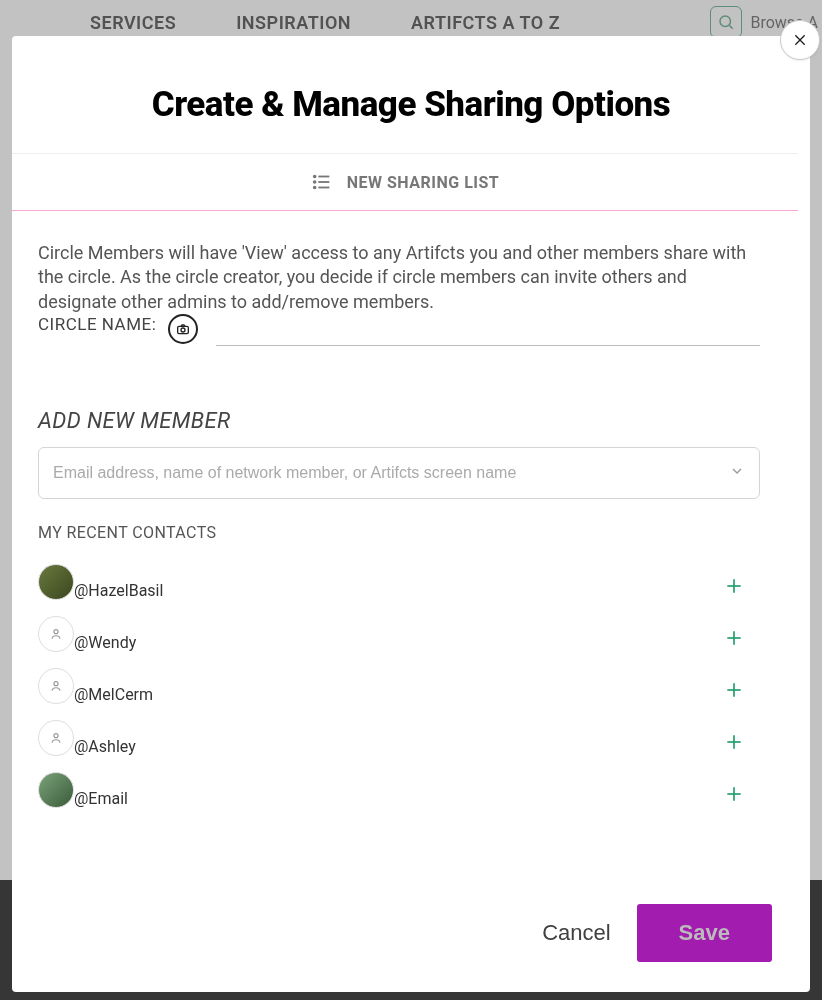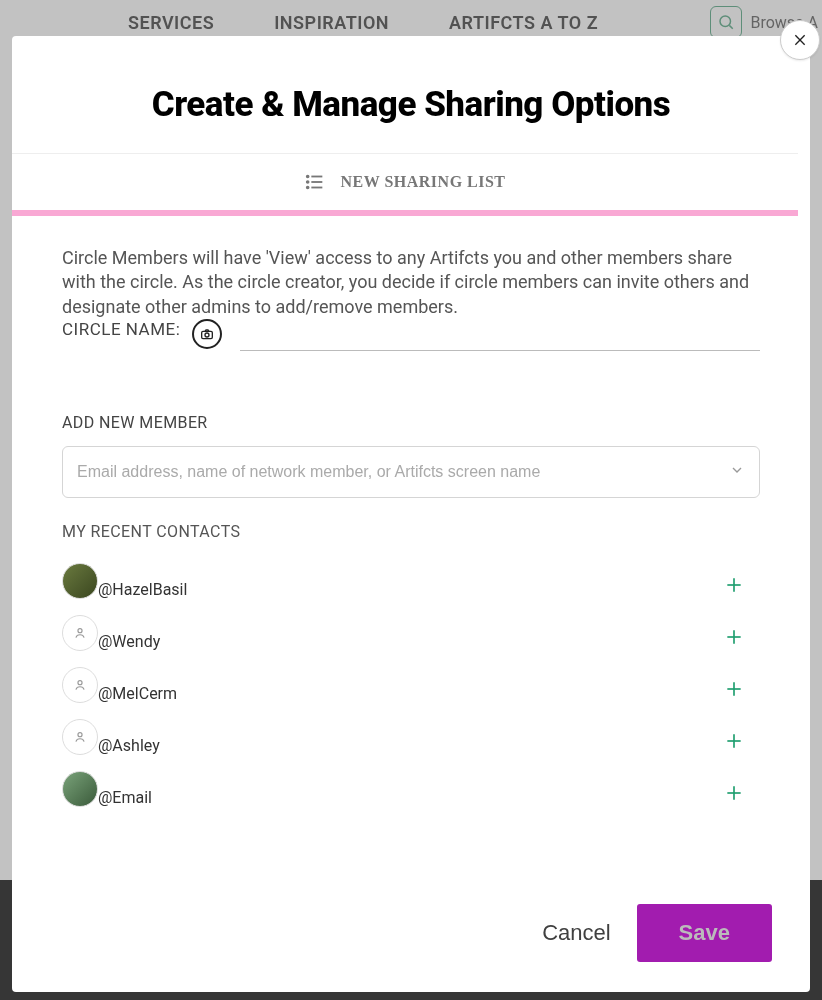--- a/index.html
+++ b/index.html
@@ -22,21 +22,21 @@
     align-items: center;
     gap: 36px;
     padding: 0 24px;
     height: 44px;
     font-size: 18px;
     font-weight: 600;
     color: #333;
     letter-spacing: 0.5px;
   }
   .bg-nav .nav-item { margin-left: 24px; }
-  .bg-nav .nav-item:first-child { margin-left: 104px; }
+  .bg-nav .nav-item:first-child { margin-left: 66px; }
   .bg-search {
     position: absolute;
     top: 0;
     right: 0;
     display: flex;
     align-items: center;
     height: 44px;
     gap: 8px;
     padding-right: 4px;
   }
@@ -86,23 +86,22 @@
   .modal-title {
     padding: 48px 50px 28px 50px;
     font-size: 35px;
     font-weight: 800;
     letter-spacing: -0.5px;
     text-align: center;
   }
   .tabs {
     display: flex;
     border-top: 1px solid #eee;
-    border-bottom: 6px solid #f9a8d4;
+    border-bottom: 1px solid #f9a8d4;
     margin: 0 12px 0 0;
-    font-family: Liberation Serif, serif;
   }
   .tab {
     flex: 1;
     height: 56px;
     display: flex;
     align-items: center;
     justify-content: center;
     gap: 14px;
     font-size: 16px;
     font-weight: 700;
@@ -116,21 +115,21 @@
   }
   .tab.active::before{
     content:"";
     position:absolute;
     top:-1px; left:0; right:0;
     height:3px;
     background:#1f9e6f;
   }
   .tab svg { width: 22px; height: 22px; }
   .body {
-    padding: 30px 50px 0 50px;
+    padding: 30px 50px 0 26px;
     flex: 1;
     overflow: hidden;
     display: flex;
     flex-direction: column;
   }
   .desc {
     font-size: 18px;
     color: #555;
     line-height: 1.35;
   }
@@ -154,23 +153,24 @@
     border: none;
     border-bottom: 1px solid #bbb;
     height: 32px;
     font-size: 16px;
     outline: none;
     margin-left: 6px;
     padding: 2px 4px;
   }
   .section-label {
     margin-top: 62px;
-    font-size: 16px;
+    font-size: 22px;
     letter-spacing: 0.4px;
     color: #444;
+    font-style: italic;
   }
   .add-member-box {
     margin-top: 14px;
     display: flex;
     align-items: center;
     border: 1px solid #d5d5d5;
     border-radius: 6px;
     height: 52px;
     padding: 0 14px;
   }

